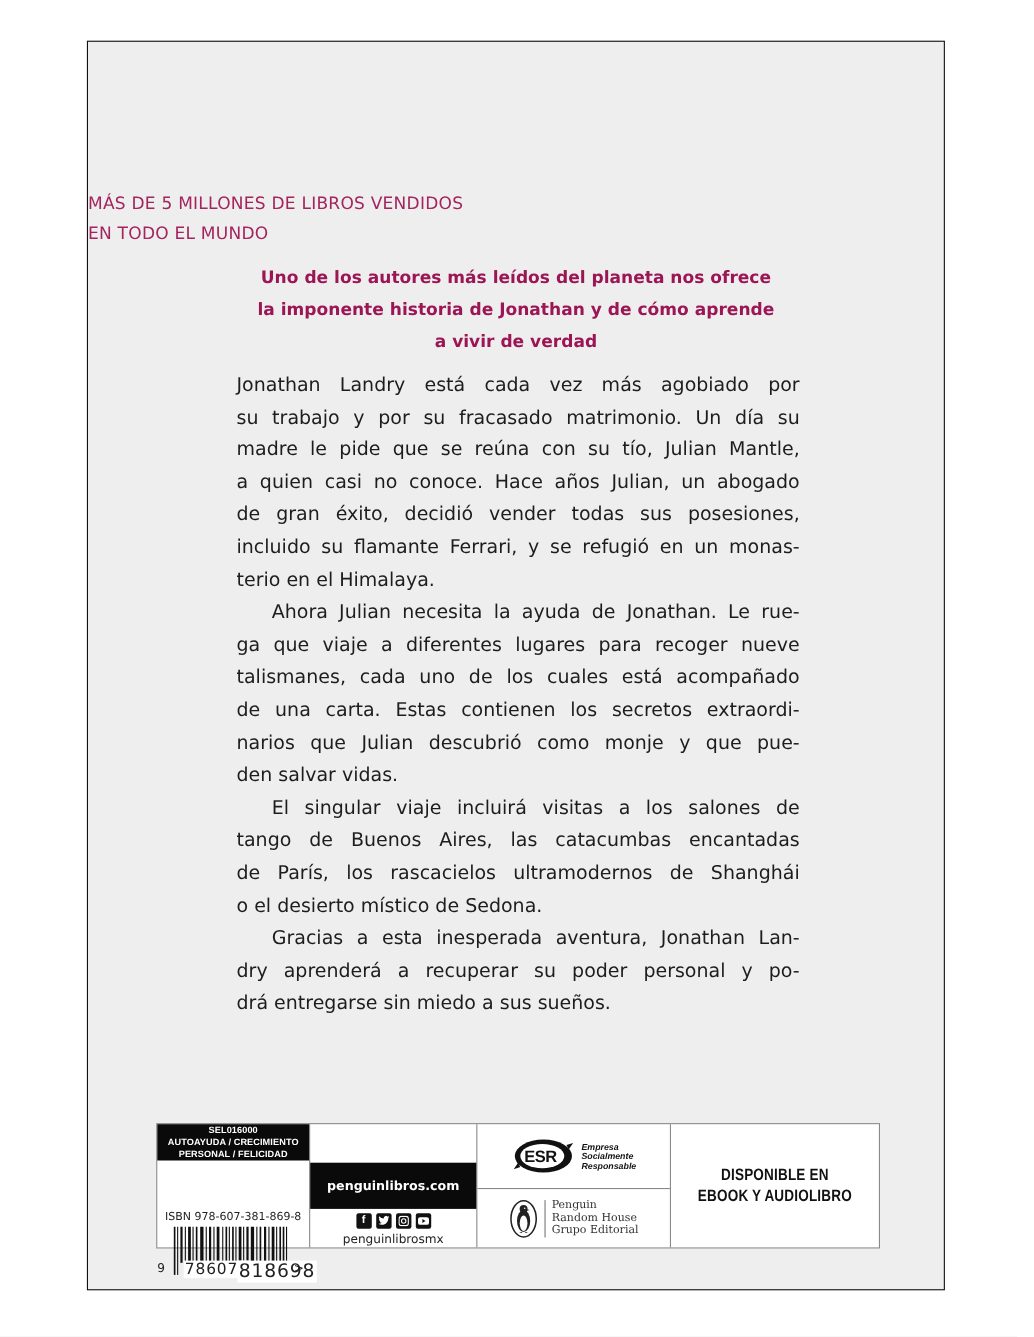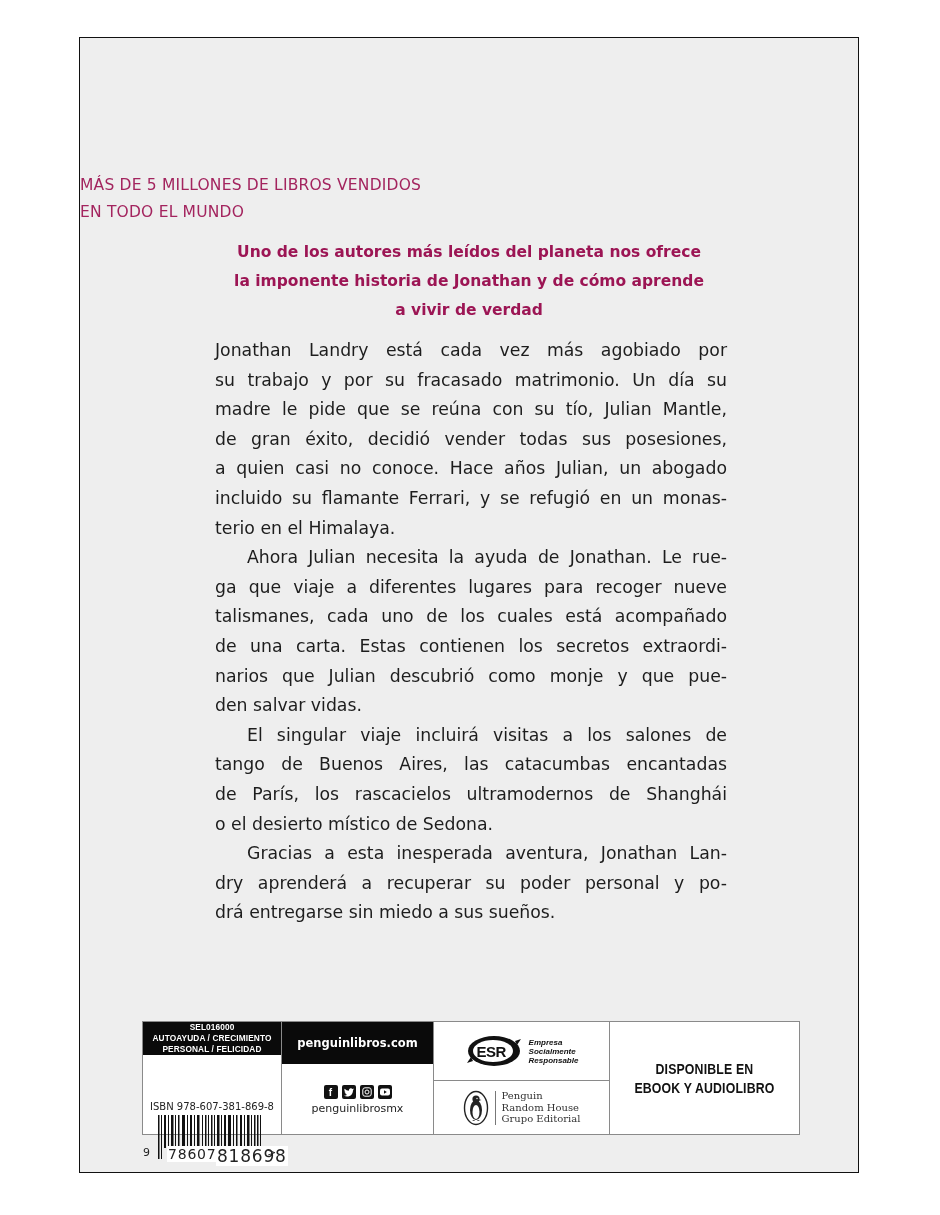--- a/index.html
+++ b/index.html
@@ -13,21 +13,21 @@
   .body-text .line.last { text-align-last:left; }
 
   .info-table { position:absolute; left:62px; top:983px; width:658px; height:114px; border:1px solid #8a8a8a; box-sizing:border-box; display:flex; background:#fff; }
   .col { box-sizing:border-box; border-right:1px solid #8a8a8a; display:flex; flex-direction:column; }
   .col:last-child { border-right:none; }
   .col1 { width:139px;gap:42px; }
   .col2 { width:152px; }
   .col3 { width:176px; }
   .col4 { flex:1; align-items:center; justify-content:center; }
   .cat-cell { background:#0a0a0a; color:#fff; height:42px; display:flex; flex-direction:column; justify-content:center; align-items:center; font-family:"Liberation Sans", sans-serif; font-weight:bold; font-size:8.3px; line-height:11px; letter-spacing:0.1px; }
-  .web-cell { background:#0a0a0a; color:#fff; height:42px; display:flex; align-items:center; justify-content:center; font-family:"DejaVu Sans", sans-serif; font-weight:bold; font-size:11.5px; }
+  .web-cell { background:#0a0a0a; color:#fff; height:42px; display:flex; align-items:center; justify-content:center; font-family:"DejaVu Sans", sans-serif; font-weight:bold; font-size:11.5px;margin-top:35px; }
   .isbn-cell { flex:1; padding:3px 0 0 0; text-align:center; }
   .isbn-text { font-family:"DejaVu Sans", sans-serif; font-size:10px; color:#222; line-height:13px; }
   .barcode { position:relative; width:140px; height:44px; margin:2px auto 0 auto; }
   .barcode svg { display:block; }
   .social-cell { flex:1; display:flex; flex-direction:column; align-items:center; justify-content:center; }
   .icons { display:flex; gap:4px; margin-top:2px; }
   .icon-box { width:14px; height:14px; background:#111; border-radius:2px; display:flex; align-items:center; justify-content:center; color:#fff; font-size:10px; font-weight:bold; font-family:"Liberation Sans", sans-serif; }
   .handle { font-family:"DejaVu Sans", sans-serif; font-size:11px; color:#222; margin-top:3px; }
   .esr-cell { height:58px; border-bottom:1px solid #8a8a8a; display:flex; align-items:center; justify-content:center; gap:6px; }
   .esr-logo { position:relative; width:58px; height:36px; }
@@ -51,22 +51,22 @@
     <div>Uno de los autores más leídos del planeta nos ofrece</div>
     <div>la imponente historia de Jonathan y de cómo aprende</div>
     <div>a vivir de verdad</div>
   </div>
 
   <div class="body-text">
     <p>
       <span class="line">Jonathan Landry está cada vez más agobiado por</span>
       <span class="line">su trabajo y por su fracasado matrimonio. Un día su</span>
       <span class="line">madre le pide que se reúna con su tío, Julian Mantle,</span>
+      <span class="line">a quien casi no conoce. Hace años Julian, un abogado</span>
       <span class="line">de gran éxito, decidió vender todas sus posesiones,</span>
-      <span class="line">a quien casi no conoce. Hace años Julian, un abogado</span>
       <span class="line">incluido su flamante Ferrari, y se refugió en un monas-</span>
       <span class="line last">terio en el Himalaya.</span>
     </p>
     <p>
       <span class="line" style="padding-left:32px">Ahora Julian necesita la ayuda de Jonathan. Le rue-</span>
       <span class="line">ga que viaje a diferentes lugares para recoger nueve</span>
       <span class="line">talismanes, cada uno de los cuales está acompañado</span>
       <span class="line">de una carta. Estas contienen los secretos extraordi-</span>
       <span class="line">narios que Julian descubrió como monje y que pue-</span>
       <span class="line last">den salvar vidas.</span>

